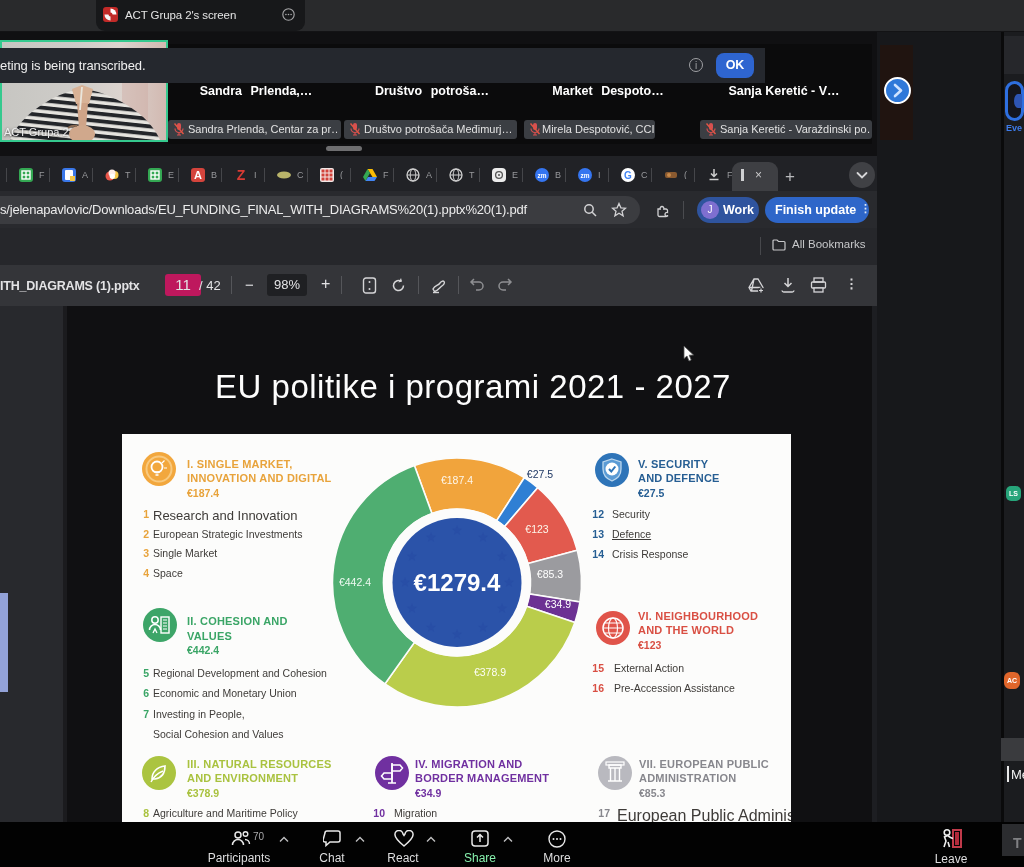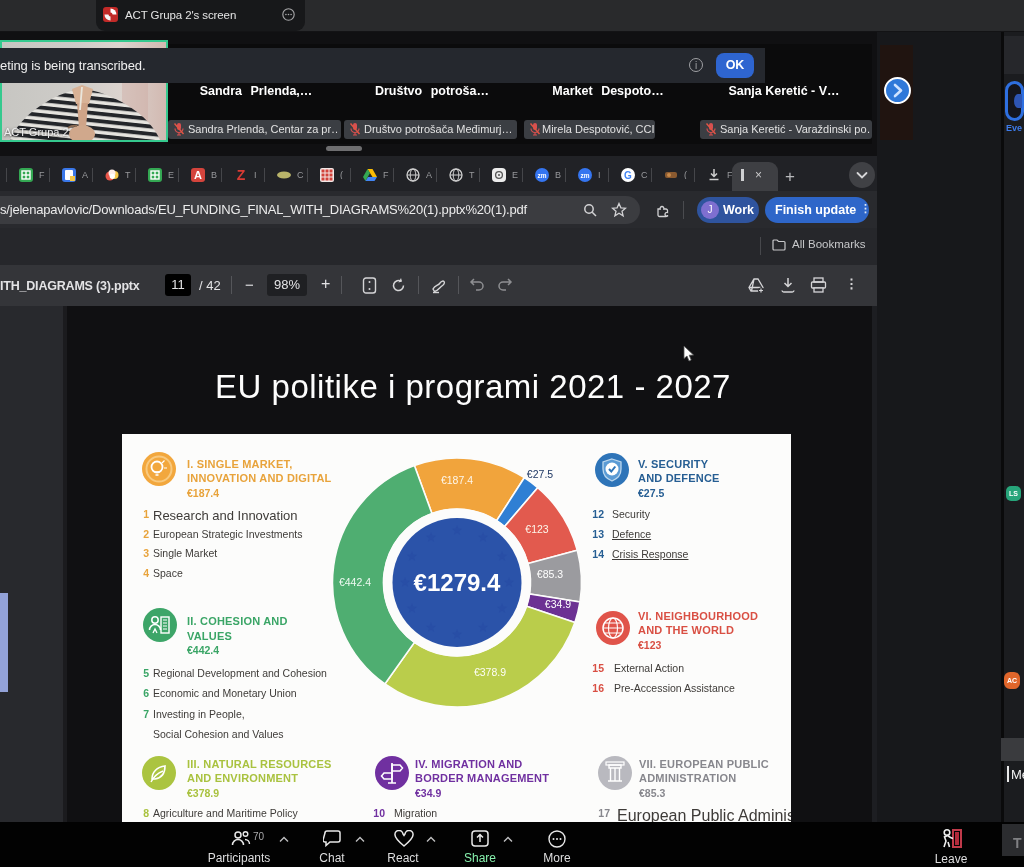--- a/index.html
+++ b/index.html
@@ -187,22 +187,22 @@
 <div class="a" style="left:860px;top:202px;color:#dfe8f5;font-size:11px;font-weight:bold;">⋮</div>
 
 <div class="a" style="left:0;top:228px;width:877px;height:37px;background:#26272b;"></div>
 <div class="a" style="left:760px;top:237px;width:1px;height:18px;background:#47484c;"></div>
 <svg class="a" style="left:772px;top:239px;" width="14" height="12" viewBox="0 0 14 12">
     <path d="M1 2 a1 1 0 0 1 1-1 h3 l1.5 1.5 H12 a1 1 0 0 1 1 1 V10 a1 1 0 0 1 -1 1 H2 a1 1 0 0 1 -1 -1 Z" fill="none" stroke="#c7c8ca" stroke-width="1.2"></path>
   </svg>
 <div class="a" style="left:792px;top:238px;color:#c7c8ca;font-size:11.5px;">All Bookmarks</div>
 
 <div class="a" style="left:0;top:265px;width:877px;height:41px;background:#343539;" id="pdfbar"></div>
-<div class="a" style="left:0px;top:279px;color:#e3e3e5;font-size:12.5px;font-weight:bold;letter-spacing:-0.2px;">ITH_DIAGRAMS (3).pptx</div>
-<div class="a" style="left:165px;top:274px;width:26px;height:22px;background:#000000;border-radius:3px;color:#e3e3e5;font-size:13px;text-align:center;line-height:22px;">11</div>
+<div class="a" style="left:0px;top:279px;color:#e3e3e5;font-size:12.5px;font-weight:bold;letter-spacing:-0.2px;">ITH_DIAGRAMS (1).pptx</div>
+<div class="a" style="left:165px;top:274px;width:36px;height:22px;background:#be185d;border-radius:3px;color:#e3e3e5;font-size:15px;text-align:center;line-height:22px;">11</div>
 <div class="a" style="left:199px;top:278px;color:#e3e3e5;font-size:13px;font-weight:normal;">/ 42</div>
 <div class="a" style="left:231px;top:276px;width:1px;height:18px;background:#55565a;"></div>
 <div class="a" style="left:245px;top:276px;color:#e3e3e5;font-size:15px;font-weight:normal;">−</div>
 <div class="a" style="left:267px;top:274px;width:40px;height:22px;background:#1f2023;border-radius:3px;color:#e3e3e5;font-size:13px;text-align:center;line-height:22px;">98%</div>
 <div class="a" style="left:321px;top:275px;color:#e3e3e5;font-size:16px;font-weight:normal;">+</div>
 <div class="a" style="left:341px;top:276px;width:1px;height:18px;background:#55565a;"></div>
 <svg class="a" style="left:362px;top:277px;" width="15" height="17" viewBox="0 0 15 17">
     <rect x="1.5" y="1" width="12" height="15" rx="2.5" fill="none" stroke="#d5d5d7" stroke-width="1.4"></rect>
     <circle cx="7.5" cy="5" r="1" fill="#d5d5d7"></circle>
     <circle cx="7.5" cy="12" r="1" fill="#d5d5d7"></circle>
@@ -356,21 +356,21 @@
 <div class="a" style="left:249px;top:373px;width:14px;text-align:right;color:#7030a0;font-size:10.5px;font-weight:bold;">10</div>
     <div class="a" style="left:272px;top:373px;color:#3e3b38;font-size:10.5px;white-space:nowrap;">Migration</div>
 <div class="a" style="left:516px;top:24px;color:#265e93;font-size:11px;font-weight:bold;letter-spacing:0.2px;white-space:nowrap;">V. SECURITY</div>
     <div class="a" style="left:516px;top:38px;color:#265e93;font-size:11px;font-weight:bold;letter-spacing:0.2px;white-space:nowrap;">AND DEFENCE</div>
     <div class="a" style="left:516px;top:53px;color:#265e93;font-size:10.5px;font-weight:bold;white-space:nowrap;">€27.5</div>
 <div class="a" style="left:468px;top:74px;width:14px;text-align:right;color:#265e93;font-size:10.5px;font-weight:bold;">12</div>
     <div class="a" style="left:490px;top:74px;color:#3e3b38;font-size:10.5px;white-space:nowrap;">Security</div>
     <div class="a" style="left:468px;top:94px;width:14px;text-align:right;color:#265e93;font-size:10.5px;font-weight:bold;">13</div>
     <div class="a" style="left:490px;top:94px;color:#3e3b38;font-size:10.5px;white-space:nowrap;text-decoration:underline;">Defence</div>
     <div class="a" style="left:468px;top:114px;width:14px;text-align:right;color:#265e93;font-size:10.5px;font-weight:bold;">14</div>
-    <div class="a" style="left:490px;top:114px;color:#3e3b38;font-size:10.5px;white-space:nowrap;text-decoration:underline;">Crisis Response</div>
+    <div class="a" style="left:490px;top:114px;color:#3e3b38;font-size:10.5px;white-space:nowrap;">Crisis Response</div>
 <div class="a" style="left:516px;top:176px;color:#d94f43;font-size:11px;font-weight:bold;letter-spacing:0.2px;white-space:nowrap;">VI. NEIGHBOURHOOD</div>
     <div class="a" style="left:516px;top:190px;color:#d94f43;font-size:11px;font-weight:bold;letter-spacing:0.2px;white-space:nowrap;">AND THE WORLD</div>
     <div class="a" style="left:516px;top:205px;color:#d94f43;font-size:10.5px;font-weight:bold;white-space:nowrap;">€123</div>
 <div class="a" style="left:468px;top:228px;width:14px;text-align:right;color:#d94f43;font-size:10.5px;font-weight:bold;">15</div>
     <div class="a" style="left:492px;top:228px;color:#3e3b38;font-size:10.5px;white-space:nowrap;">External Action</div>
     <div class="a" style="left:468px;top:248px;width:14px;text-align:right;color:#d94f43;font-size:10.5px;font-weight:bold;">16</div>
     <div class="a" style="left:492px;top:248px;color:#3e3b38;font-size:10.5px;white-space:nowrap;">Pre-Accession Assistance</div>
 <div class="a" style="left:517px;top:324px;color:#87878d;font-size:11px;font-weight:bold;letter-spacing:0.2px;white-space:nowrap;">VII. EUROPEAN PUBLIC</div>
     <div class="a" style="left:517px;top:338px;color:#87878d;font-size:11px;font-weight:bold;letter-spacing:0.2px;white-space:nowrap;">ADMINISTRATION</div>
     <div class="a" style="left:517px;top:353px;color:#87878d;font-size:10.5px;font-weight:bold;white-space:nowrap;">€85.3</div>

